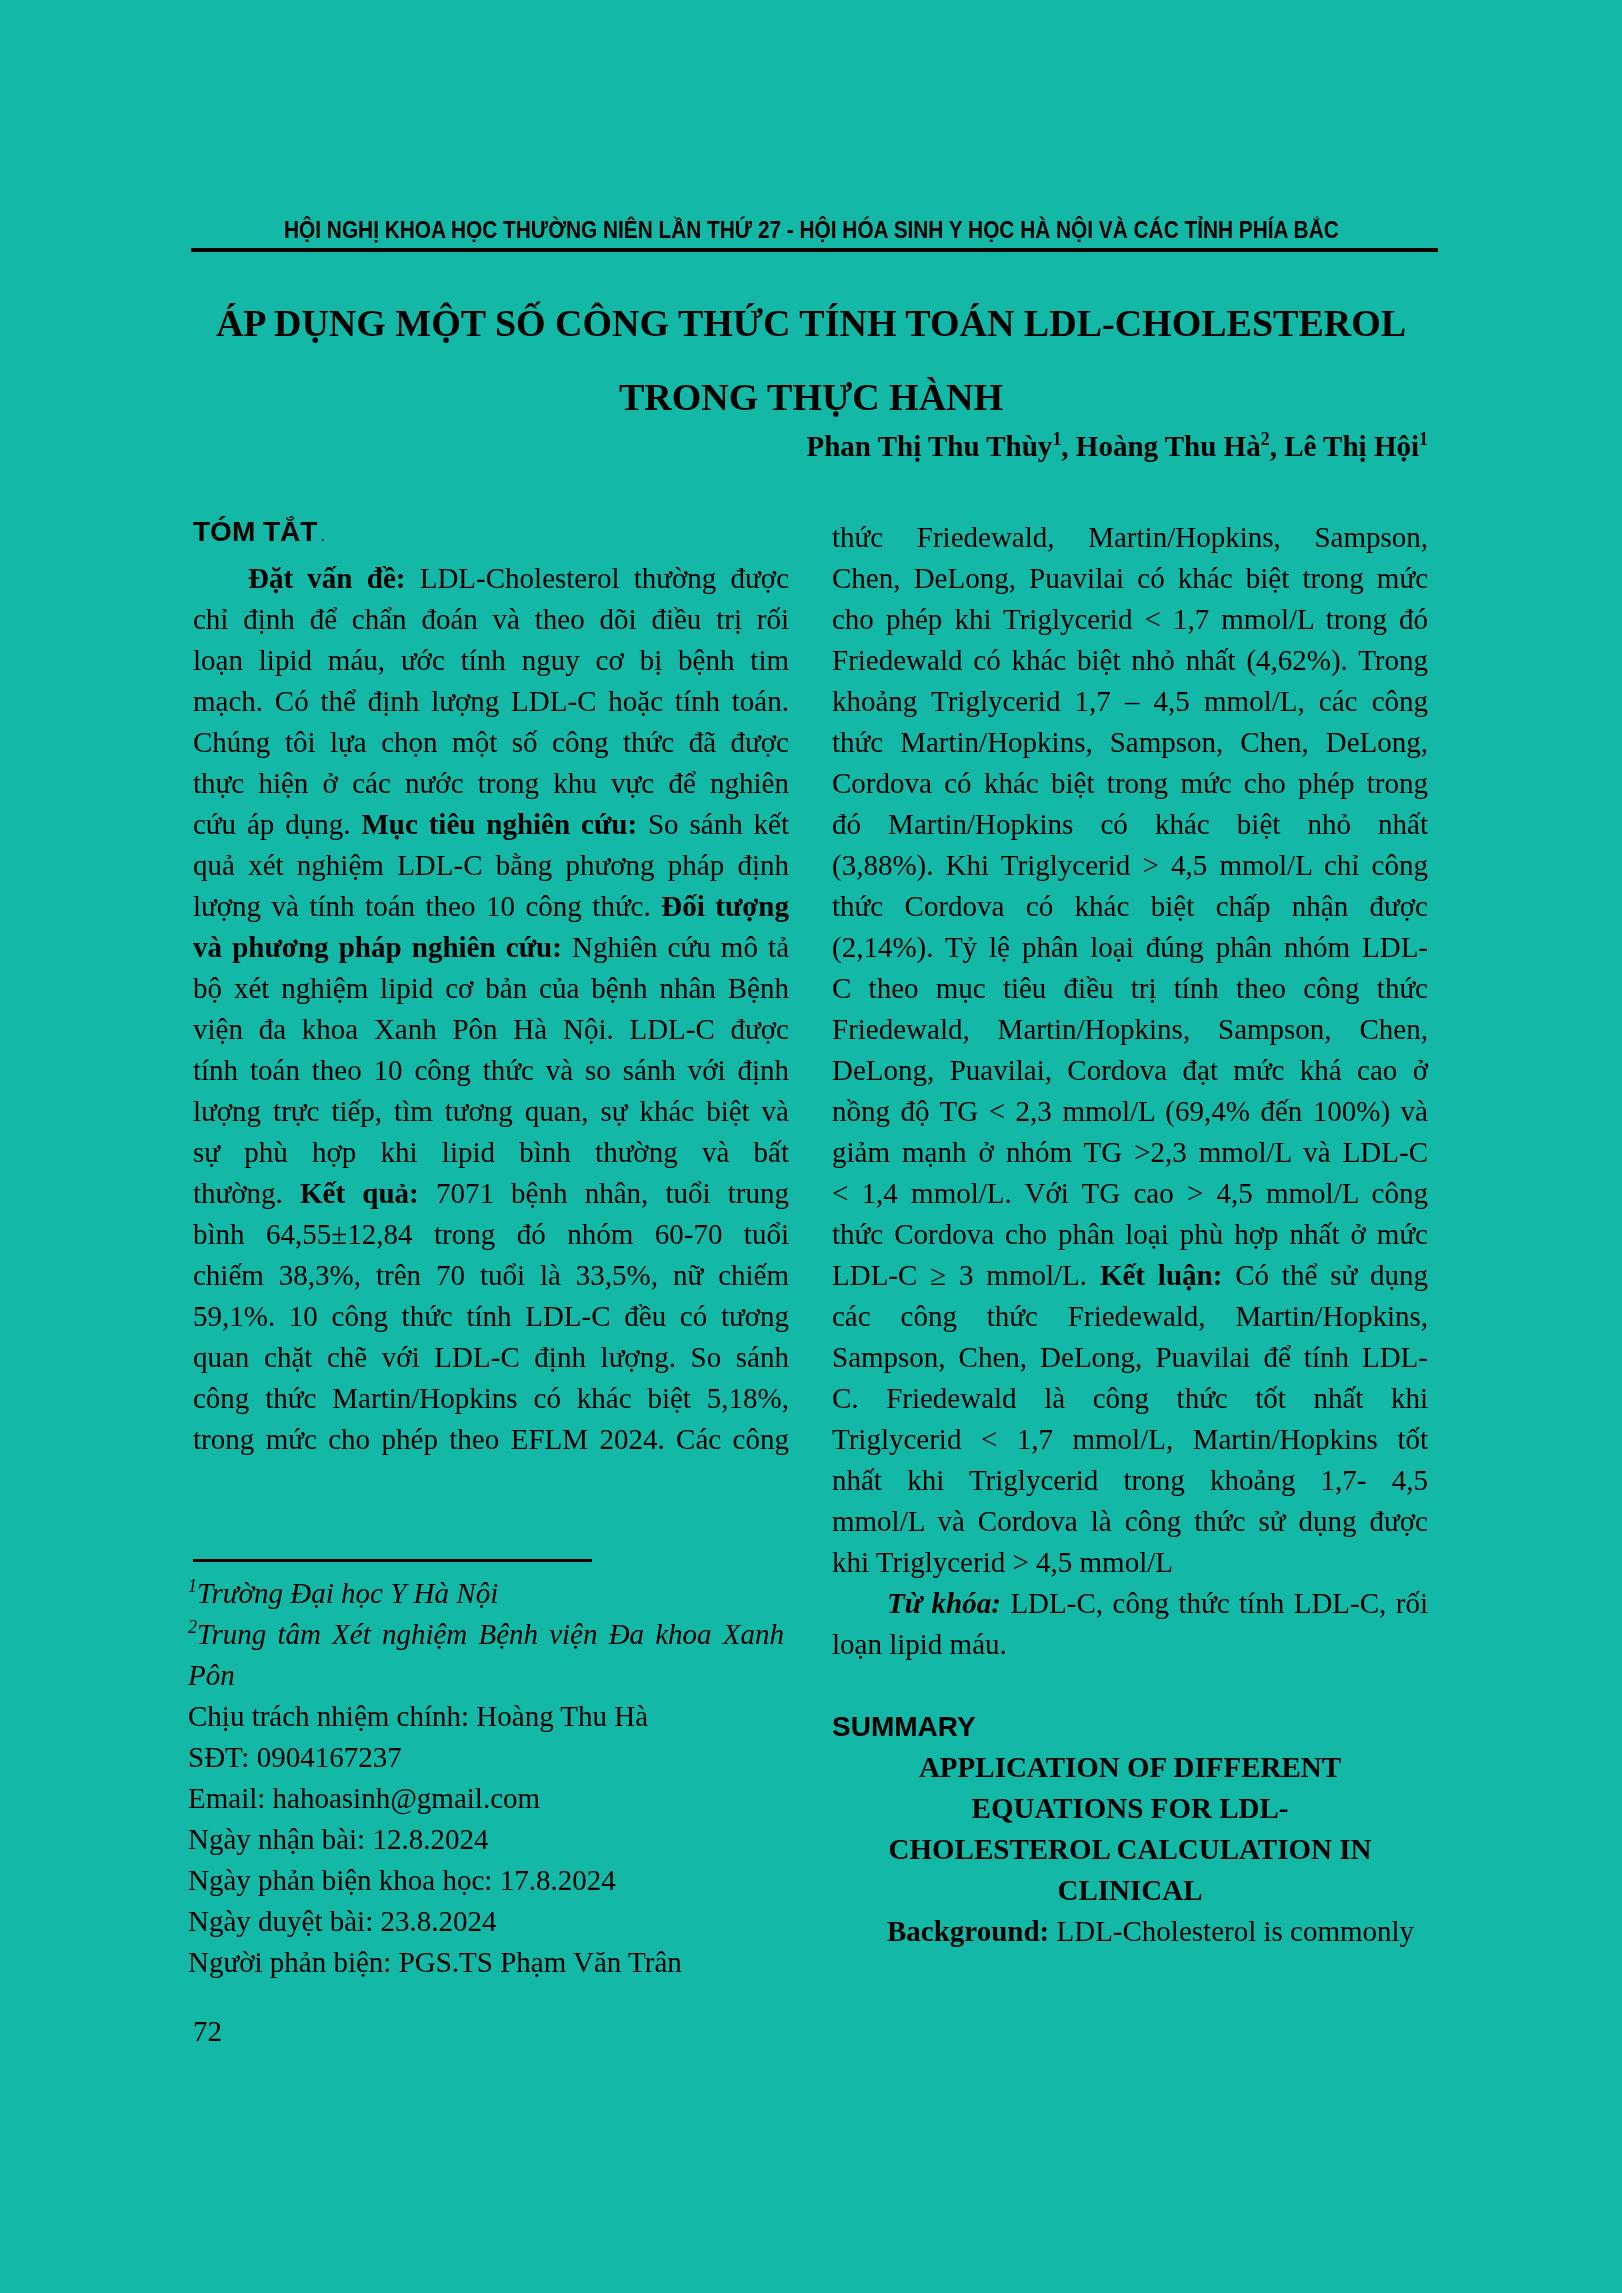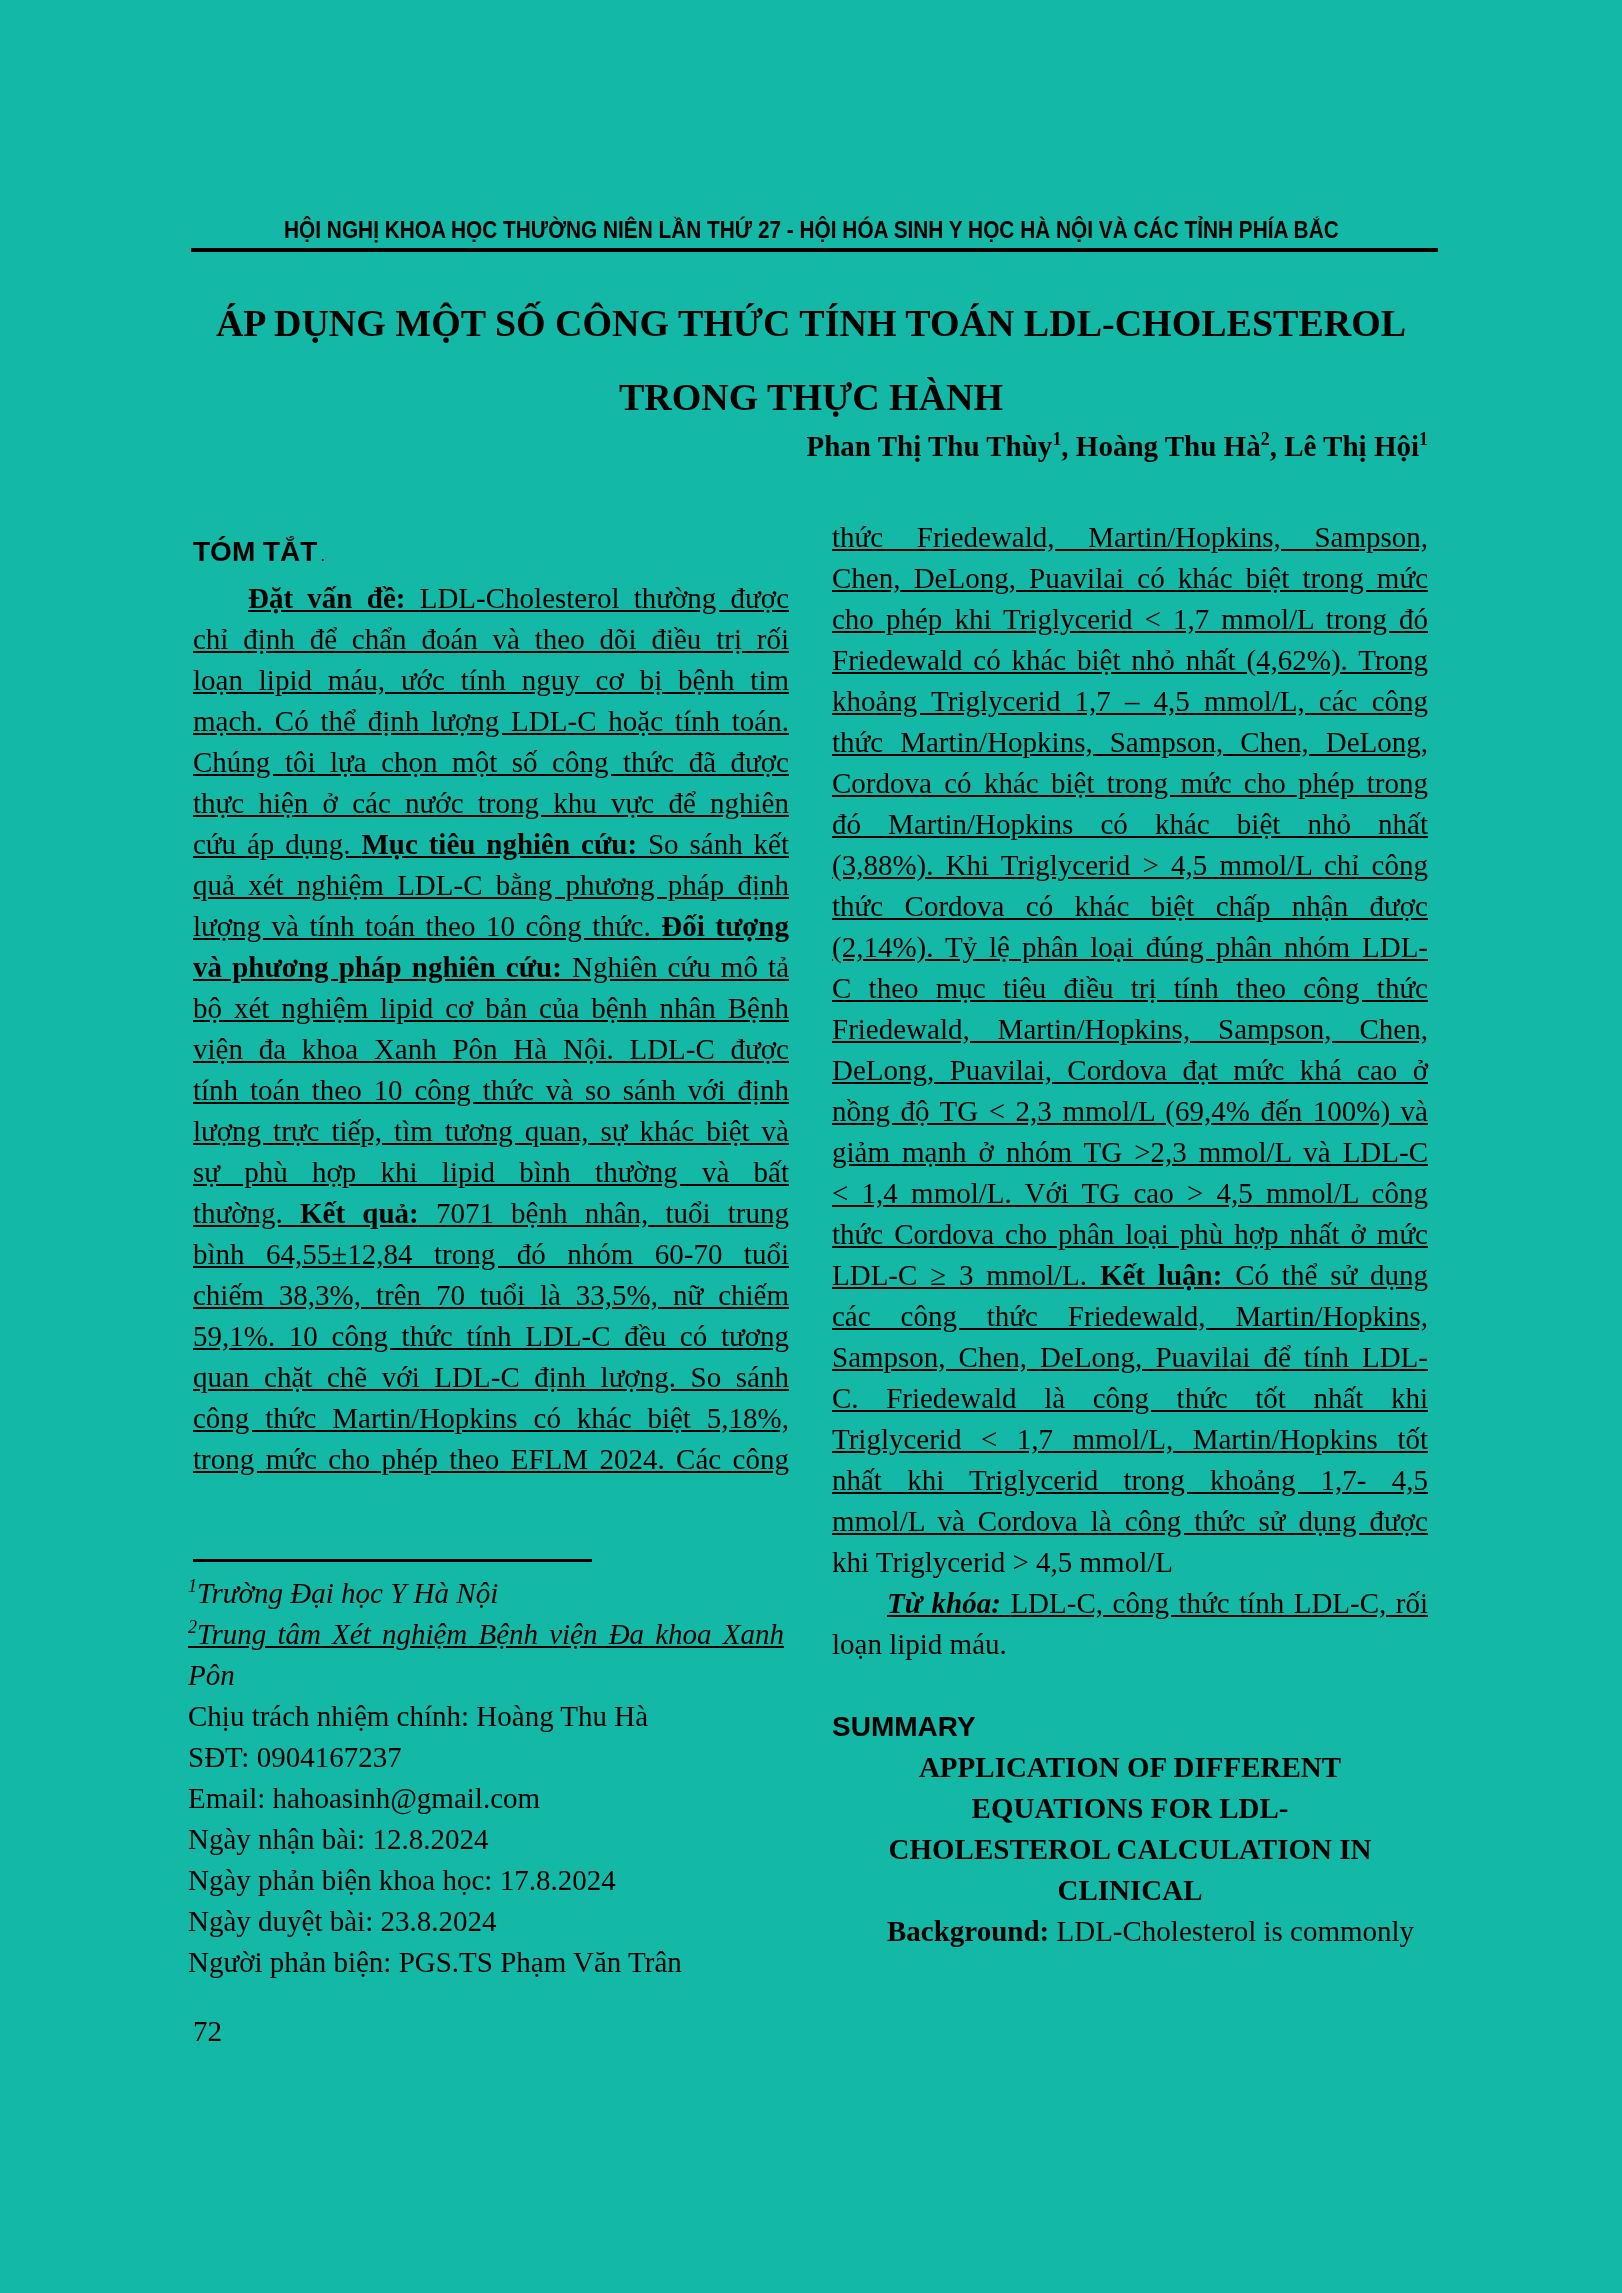--- a/index.html
+++ b/index.html
@@ -32,32 +32,32 @@
     position:absolute; top:286px; left:0; width:1622px;
     text-align:center; font-weight:bold; font-size:38px; line-height:74px;
   }
   
   .authors {
     position:absolute; top:426px; left:193px; width:1235px;
     text-align:right; font-weight:bold; font-size:29px; line-height:41px;
   }
   
   .col { position:absolute; width:596px; line-height:41px; }
-  .col-left  { left:193px; top:511px;margin-top:20px; }
+  .col-left  { left:193px; top:511px; }
   .col-right { left:832px; top:517px; }
   
   .fn-rule {
     position:absolute; top:1559px; left:193px;
     width:399px; height:2.9px; background:#000;
   }
   .footnotes { position:absolute; left:188px; top:1573px; width:596px; line-height:41px; }
   .pageno { position:absolute; left:193px; top:2011px; line-height:41px; }
   
   .line { text-align:left; }
-  .line.j { text-align:justify; text-align-last:justify;text-decoration:underline; }
+  .line.j { text-align:justify; text-align-last:justify; }
   .line.c { text-align:center; }
   .line.r { text-align:right; }
   .line.ind { text-indent:55px; }
   .line.gap { margin-top:41px; }
   .b { font-weight:bold; }
   .i { font-style:italic; }
   .sup { vertical-align:super; font-size:0.62em; line-height:0; }
   .sans { font-family:"Liberation Sans","DejaVu Sans",sans-serif; font-size:28px; }
   .sm { font-size:12.7px; }
 </style>

